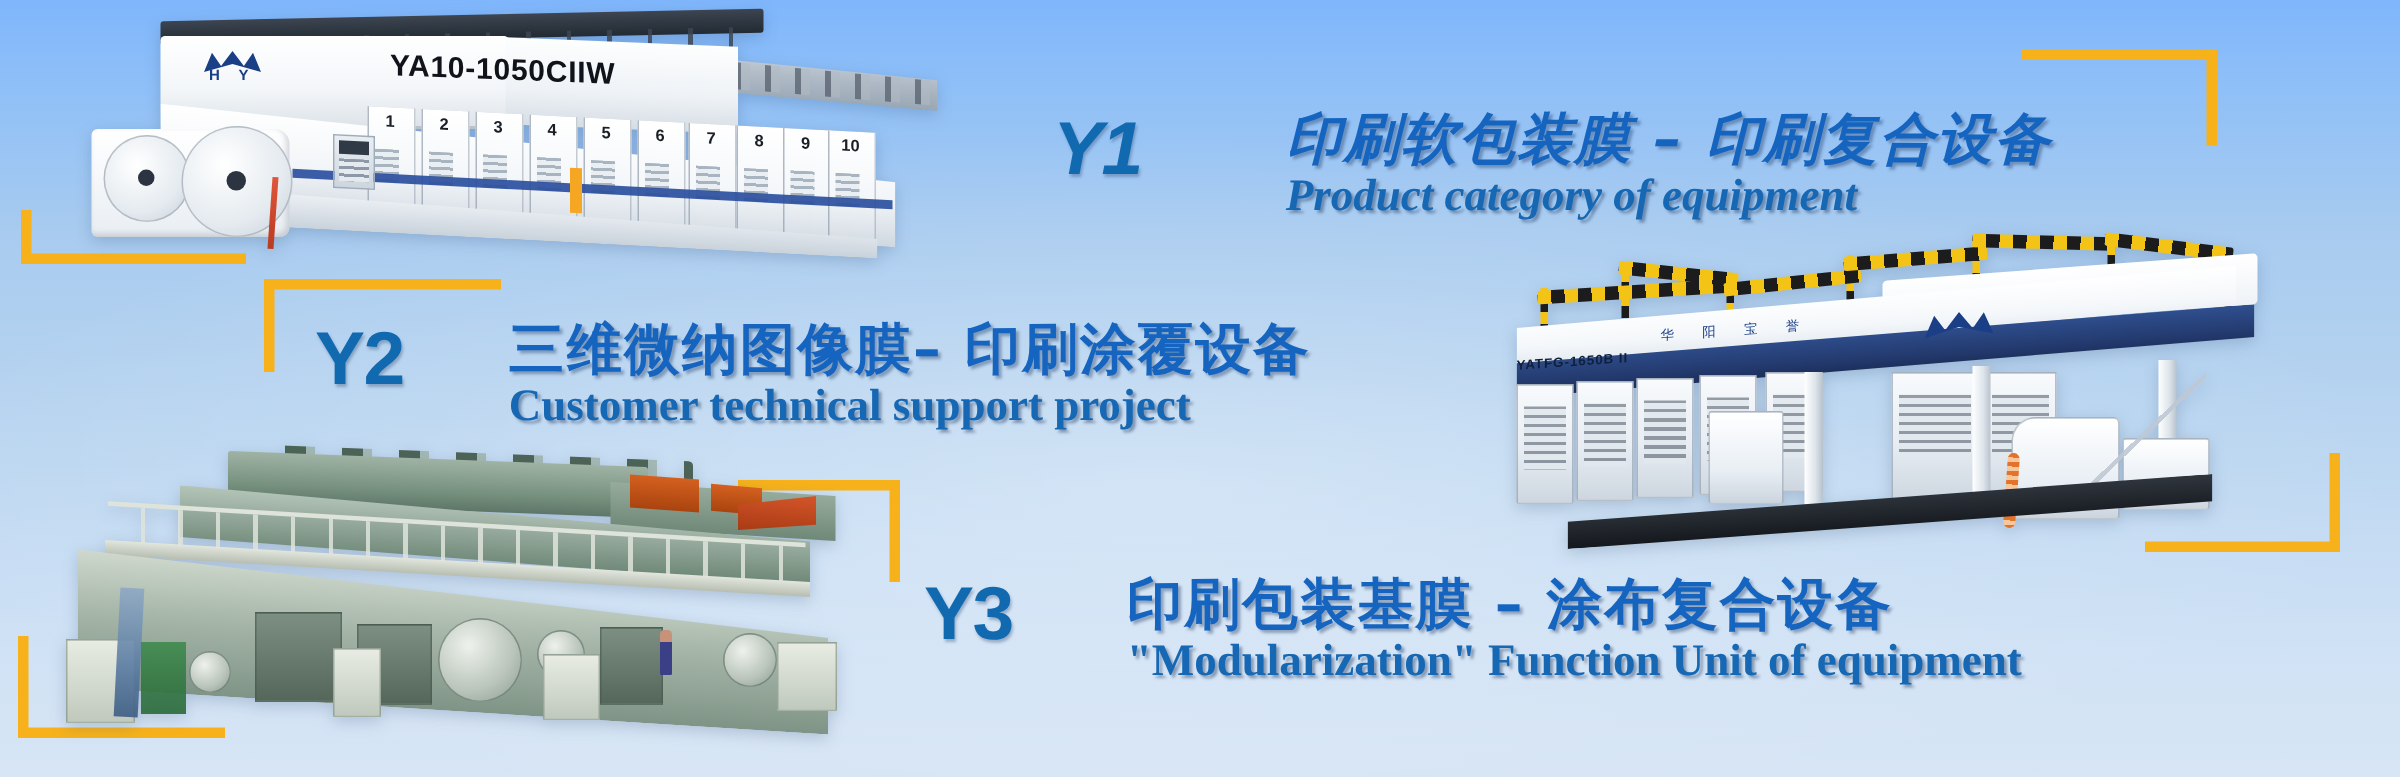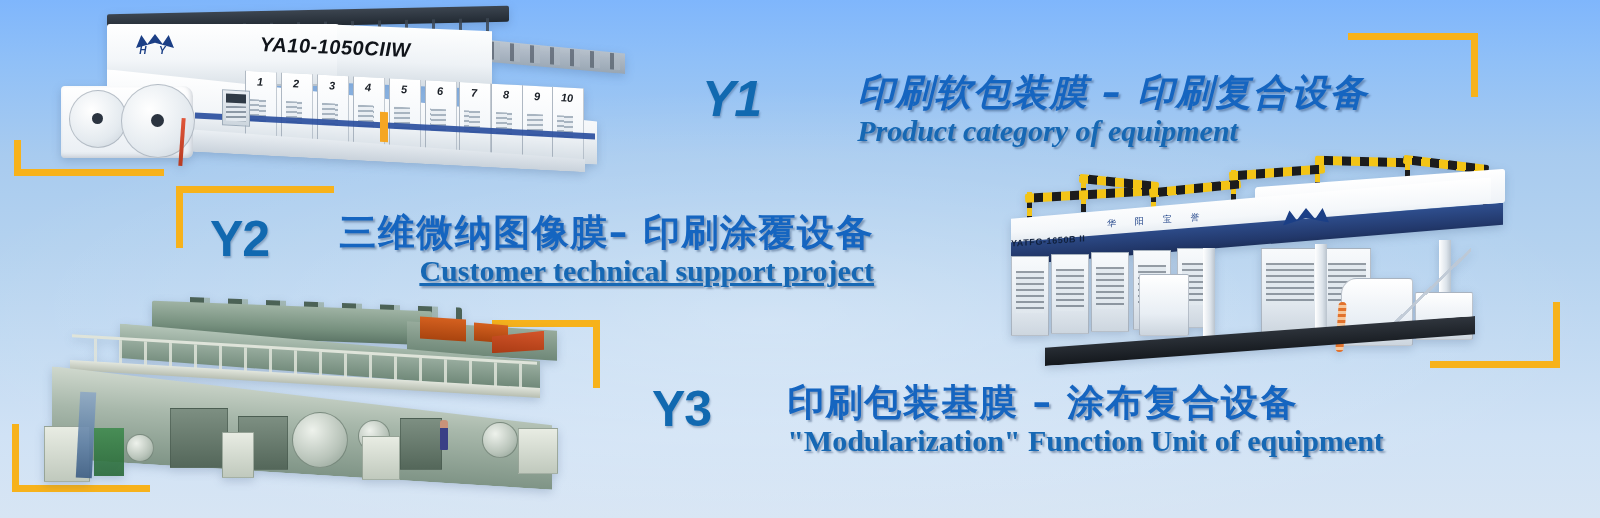--- a/index.html
+++ b/index.html
@@ -79,21 +79,21 @@
     font-size: 30px;
     line-height: 1.05;
     letter-spacing: 0px;
     white-space: nowrap;
     text-shadow: 2px 2px 2px rgba(35,60,100,0.45);
     font-family: "Liberation Serif", "DejaVu Serif", serif;
     margin-top: 2px;
   }
 
   
-  .m1 { position: absolute; left: 55px; top: 8px; width: 545px; height: 172px; font-style: italic; }
+  .m1 { position: absolute; left: 55px; top: 8px; width: 545px; height: 172px; }
   .m1 .canopy {
     position: absolute; left: 52px; top: 2px; width: 402px; height: 16px;
     background: linear-gradient(180deg,#3c4550,#222a33);
     transform: skewY(-1.2deg); border-radius: 2px;
   }
   .m1 .canopy-legs {
     position:absolute; left:56px; top:14px; width:395px; height:14px;
     background: repeating-linear-gradient(90deg,
       rgba(60,70,82,0.0) 0 24px, rgba(60,70,82,0.85) 24px 27px);
     transform: skewY(-1.2deg);
@@ -533,25 +533,25 @@
     <div class="textcol" style="margin-left:96px;">
       <div class="cn">印刷软包装膜 – 印刷复合设备</div>
       <div class="en">Product category of equipment</div>
     </div>
   </div>
 
   <div class="row" style="left:210px; top:214px;">
     <div class="ycode">Y2</div>
     <div class="textcol" style="margin-left:70px;">
       <div class="cn">三维微纳图像膜– 印刷涂覆设备</div>
-      <div class="en" style="text-align:right;text-decoration:underline;">Customer technical support project</div>
+      <div class="en" style="text-align:left;">Customer technical support project</div>
     </div>
   </div>
 
-  <div class="row" style="left:652px; top:384px;justify-content:flex-end;">
+  <div class="row" style="left:616px; top:384px;justify-content:flex-end;">
     <div class="ycode">Y3</div>
     <div class="textcol" style="margin-left:76px;">
       <div class="cn">印刷包装基膜 – 涂布复合设备</div>
       <div class="en">"Modularization" Function Unit of equipment</div>
     </div>
   </div>
 
 </div>
 
 </body></html>

